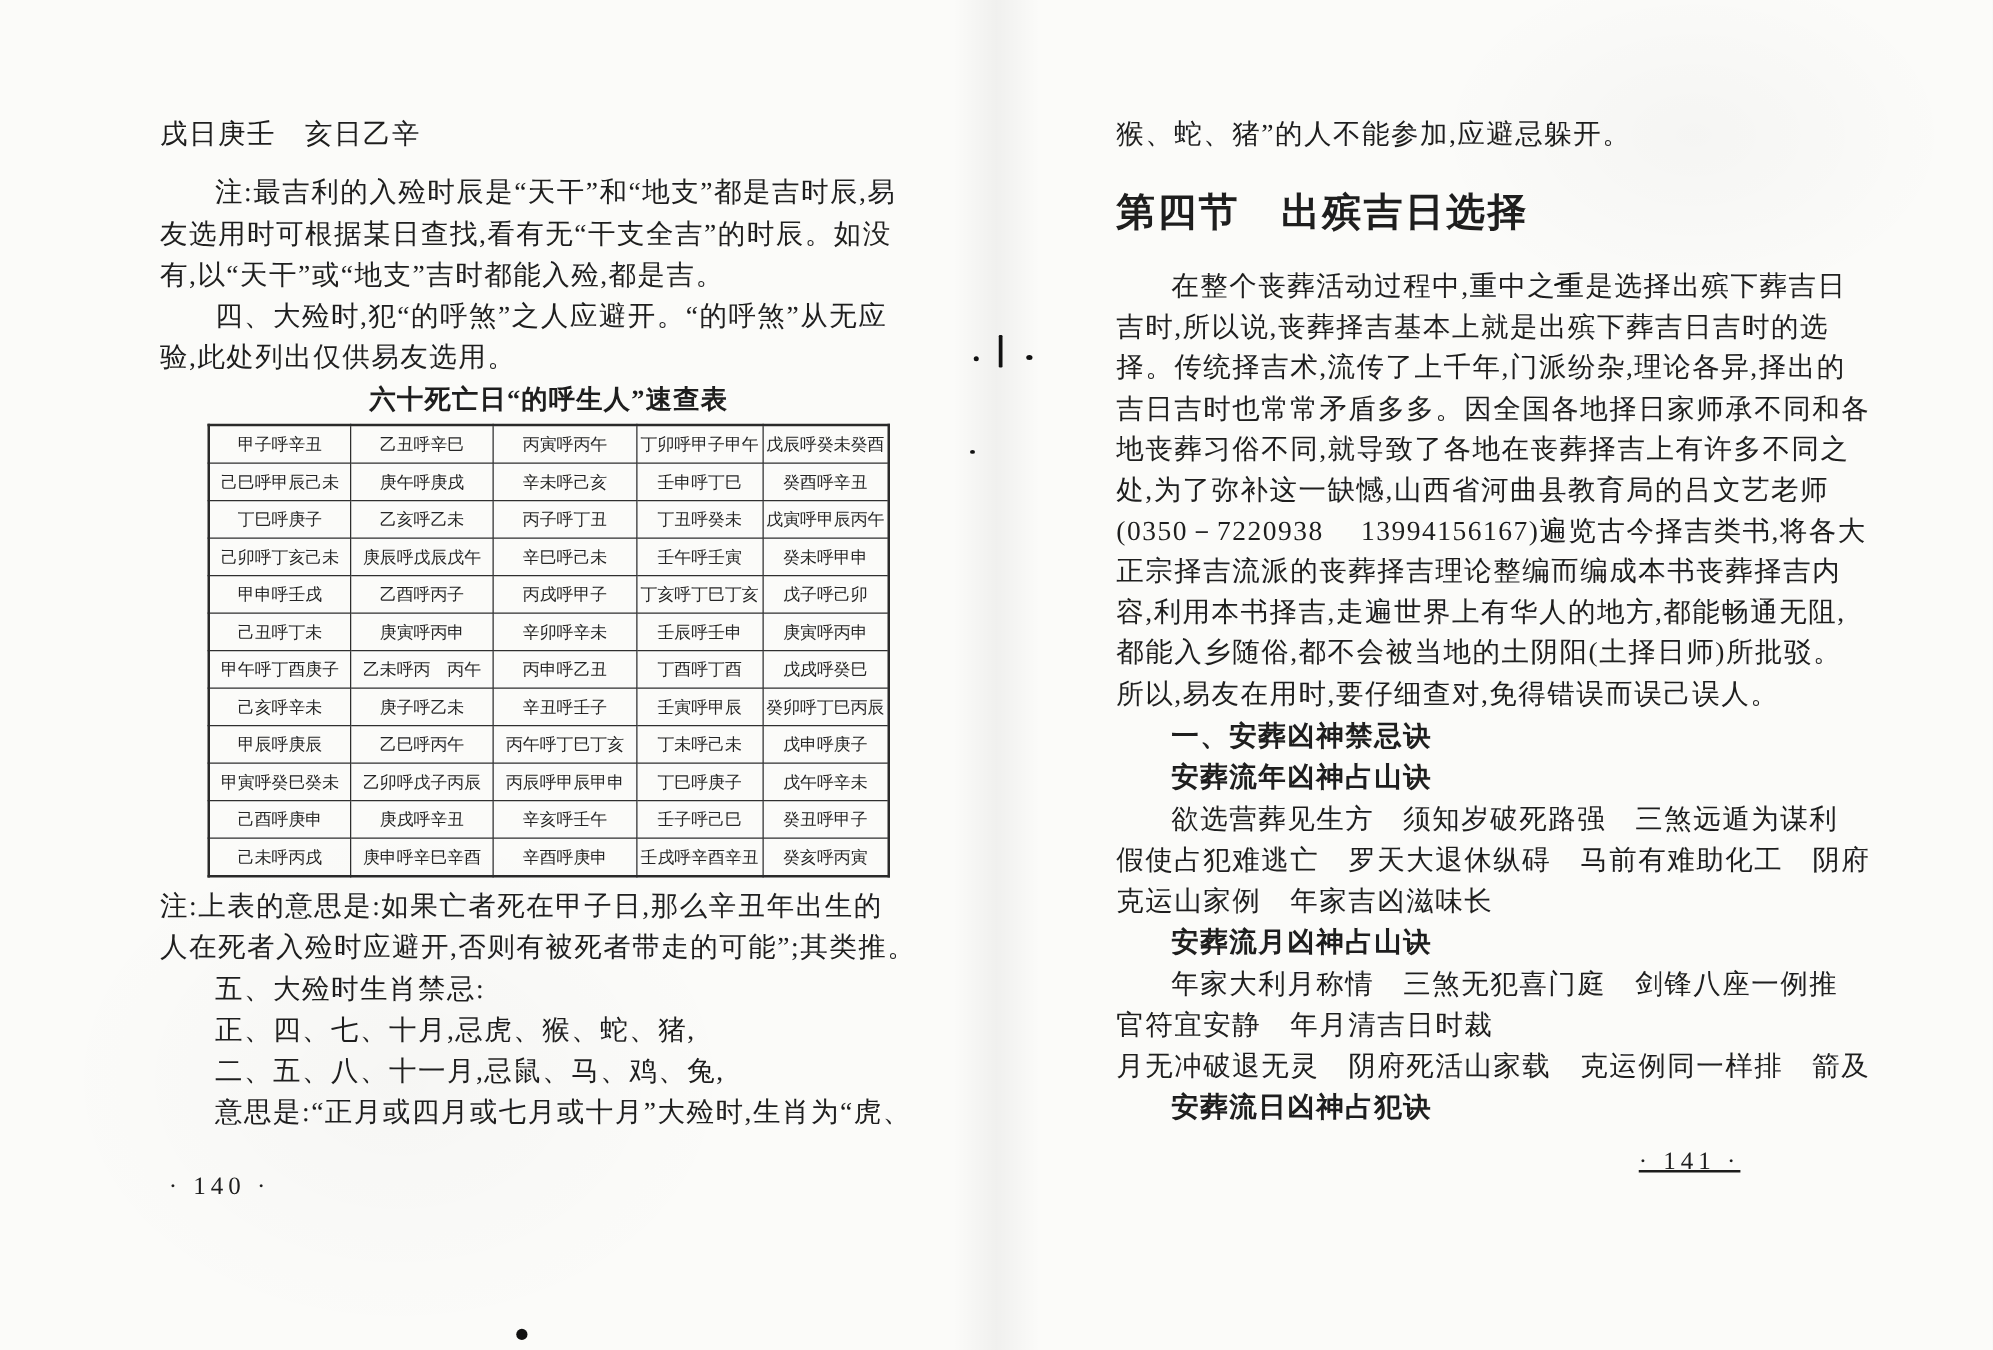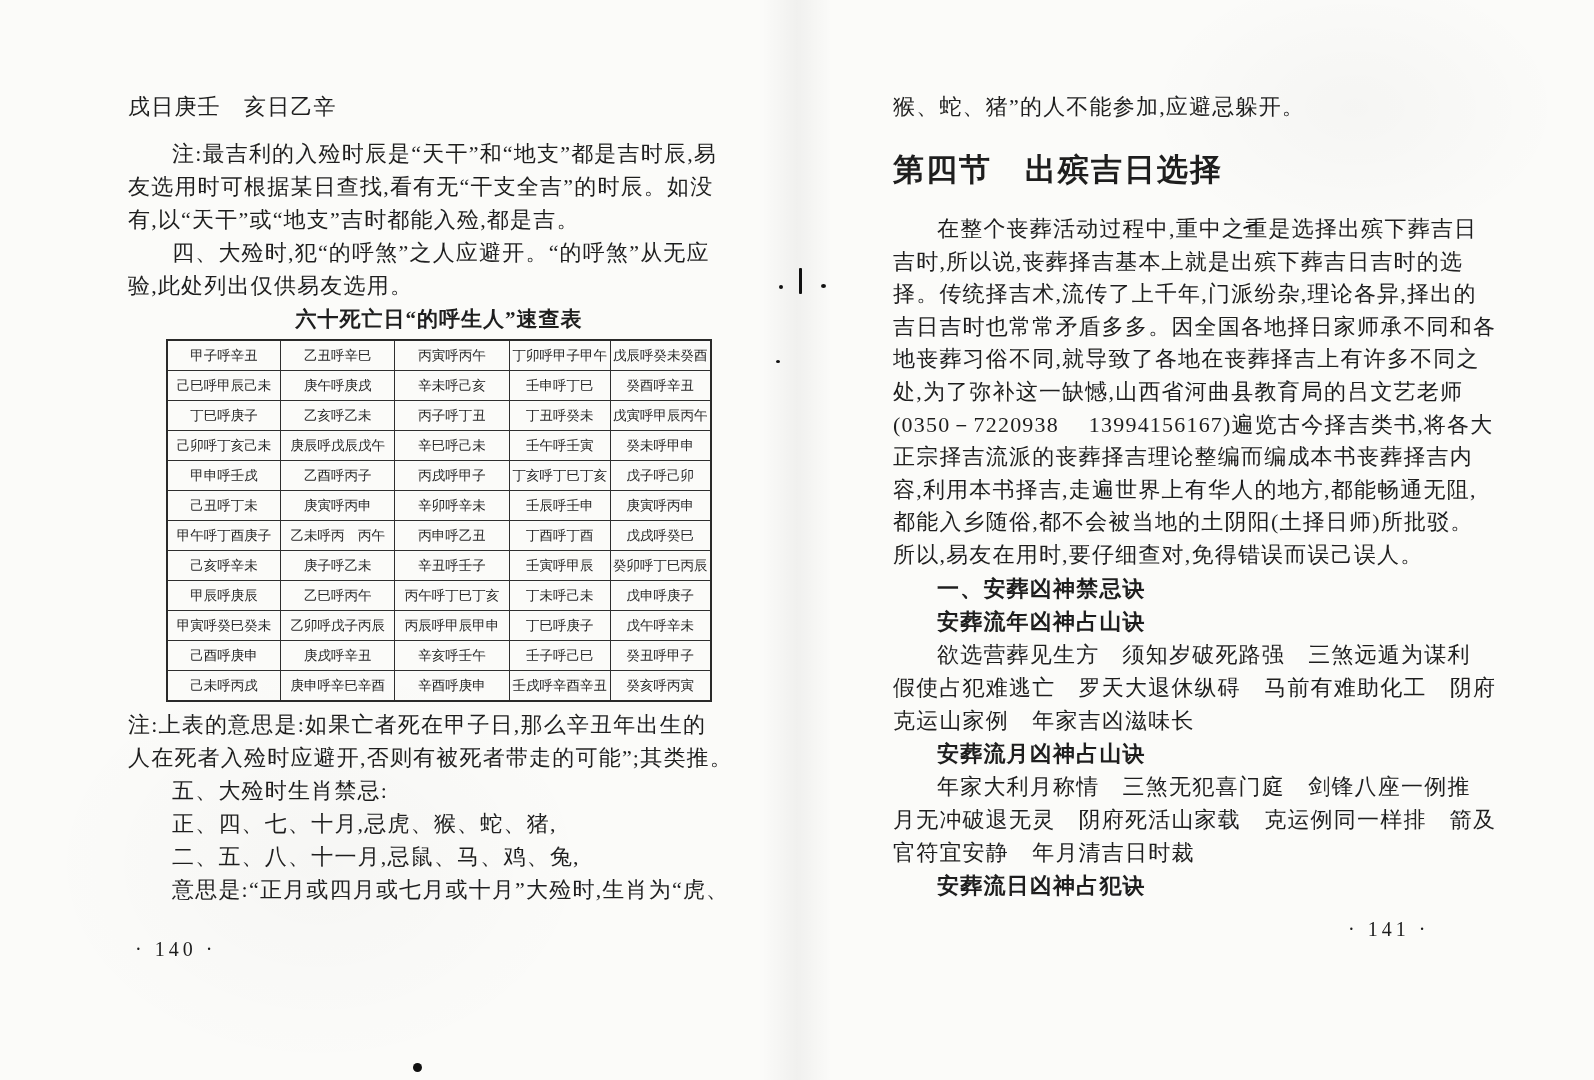--- a/index.html
+++ b/index.html
@@ -55,21 +55,21 @@
   }
   .section-heading{
     font-size:31px;font-weight:bold;text-align:left;
     letter-spacing:2px;line-height:42px;
     margin-top:26px;margin-bottom:22px;
   }
   .pagenum{
     position:absolute;font-size:20px;letter-spacing:4px;color:#1c1c1c;
   }
   .pagenum-left{left:135px;top:938px;}
-  .pagenum-right{left:1348px;top:918px;}
+  .pagenum-right{left:1311px;top:918px;text-decoration:underline;}
   .speck{position:absolute;background:#111;border-radius:50%;}
   .speck-dash{border-radius:1px;}
   .rline{line-height:32.6px;}
 </style>
 </head>
 <body>
 
 <div class="scan">
 
   <div class="gutter"></div>
@@ -226,22 +226,22 @@
     <div class="block first-indent">
         <div class="tline">欲选营葬见生方　须知岁破死路强　三煞远遁为谋利</div>
         <div class="tline">假使占犯难逃亡　罗天大退休纵碍　马前有难助化工　阴府</div>
         <div class="tline">克运山家例　年家吉凶滋味长</div>
       </div>
 
     <div class="subhead">安葬流月凶神占山诀</div>
 
     <div class="block first-indent">
         <div class="tline">年家大利月称情　三煞无犯喜门庭　剑锋八座一例推</div>
+        <div class="tline">官符宜安静　年月清吉日时裁</div>
         <div class="tline">月无冲破退无灵　阴府死活山家载　克运例同一样排　箭及</div>
-        <div class="tline">官符宜安静　年月清吉日时裁</div>
       </div>
 
     <div class="subhead">安葬流日凶神占犯诀</div>
   </div>
 
   <div class="pagenum pagenum-left">· 140 ·</div>
   <div class="pagenum pagenum-right">· 141 ·</div>
 
   <div class="speck speck-dash" style="left:799px;top:268px;width:3px;height:26px;"></div>
   <div class="speck" style="left:413px;top:1063px;width:9px;height:9px;"></div>

